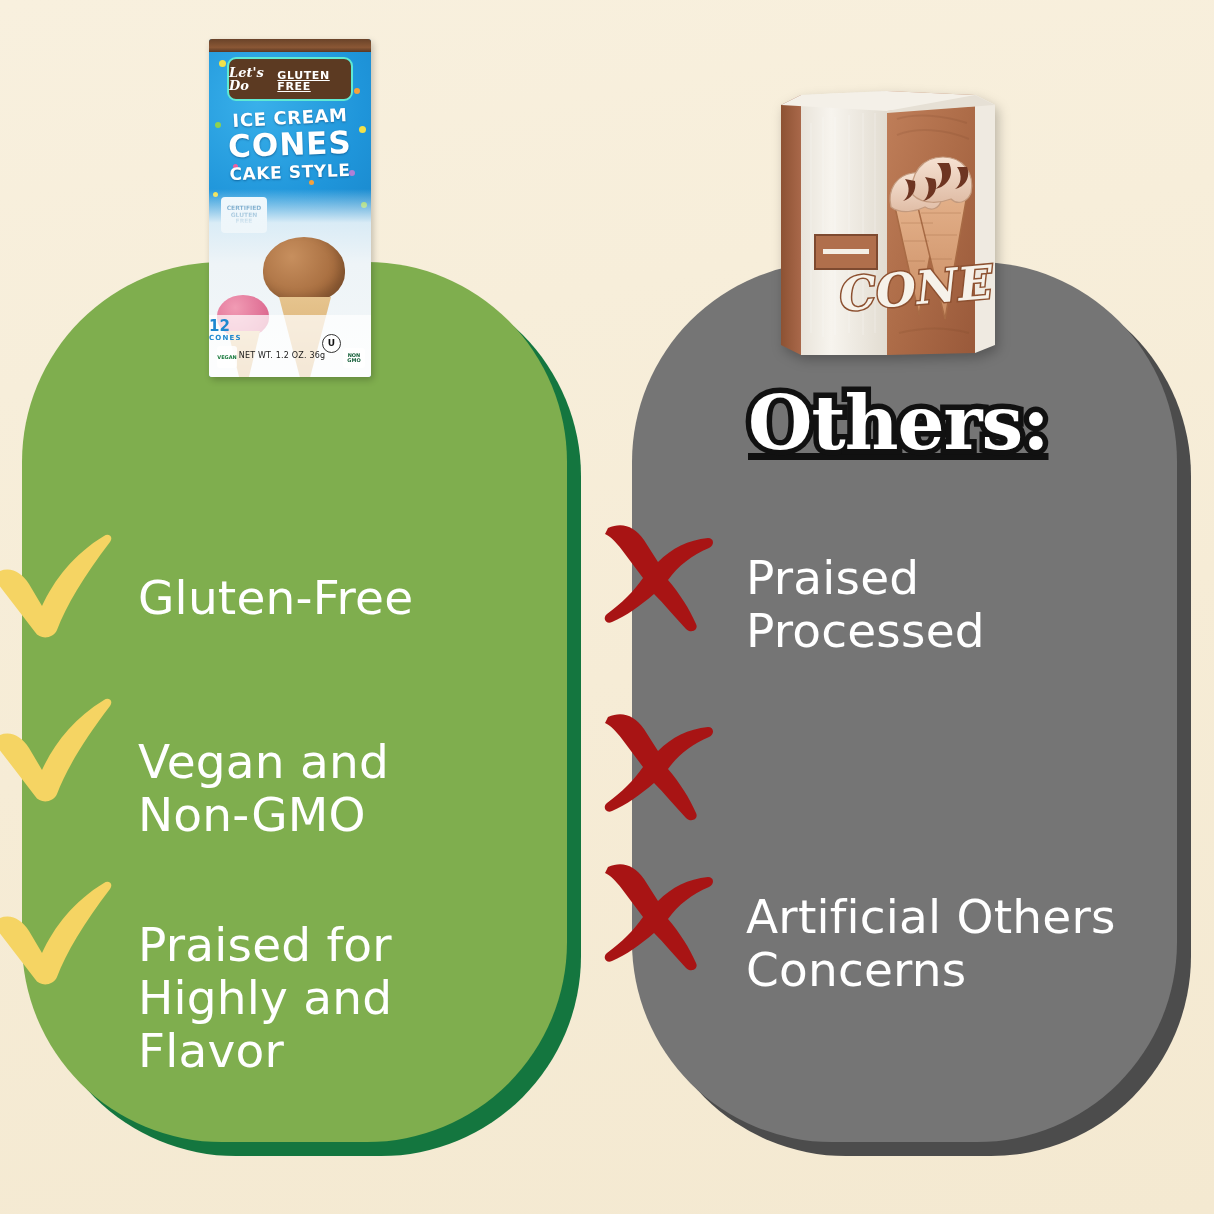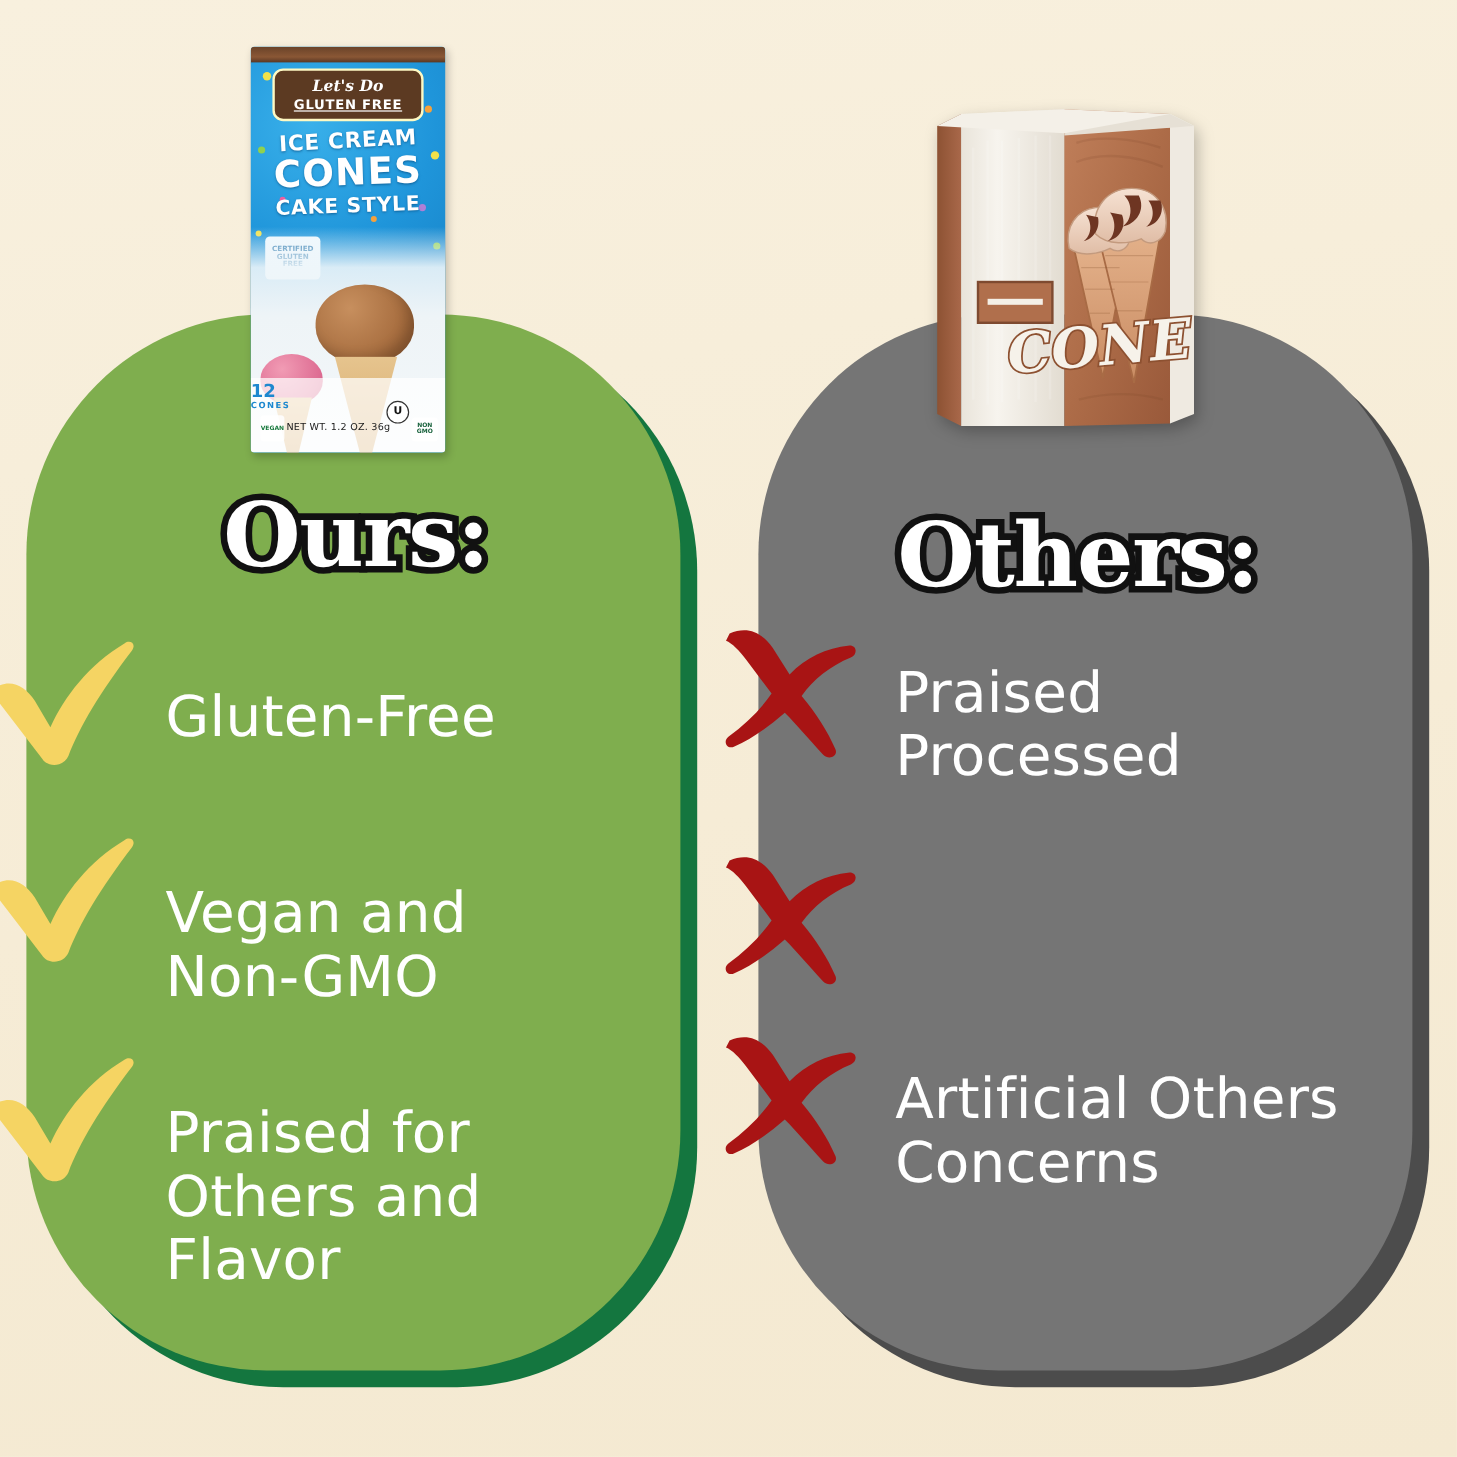--- a/index.html
+++ b/index.html
@@ -87,21 +87,21 @@
     font-family: "DejaVu Serif", "Liberation Serif", serif;
     font-weight: bold;
     font-size: 74px;
     color: #ffffff;
     letter-spacing: -1px;
     -webkit-text-stroke: 11px #111111;
     paint-order: stroke fill;
     white-space: nowrap;
   }
   #heading-ours  { left: 186px; top: 404px; }
-  #heading-others{ left: 748px; top: 420px; }
+  #heading-others{ left: 748px; top: 380px; text-decoration: underline; }
 
   
   .feature-list {
     position: absolute;
     z-index: 20;
   }
   #list-ours   { left: -12px; top: 530px; width: 590px; }
   #list-others { left: 596px; top: 520px; width: 610px; }
 
   .feature-row {
@@ -154,22 +154,22 @@
   #pkg-ours .bluefield {
     position: absolute; left: 0; right: 0; top: 13px; height: 205px;
     background: radial-gradient(circle at 30% 25%, #39b0ea 0%, #1f95da 55%, #1782c6 100%);
   }
   .confetti { position: absolute; border-radius: 50%; }
   #pkg-ours .brandbox {
     position: absolute; left: 18px; top: 18px; width: 126px; height: 44px;
     background: #5b3venue; 
     background: #5c3a22;
     border-radius: 9px;
-    border: 2px solid #fef9c3;
-    display: flex; flex-direction: column; align-items: center; justify-content: center;
+    border: 2px solid #5eead4;
+    display: flex; flex-direction: row; align-items: center; justify-content: center;
     box-sizing: border-box;
   }
   #pkg-ours .brandbox .l1 {
     color: #ffffff; font-size: 13px; font-style: italic;
     font-family: "DejaVu Serif","Liberation Serif",serif; font-weight: bold; line-height: 1;
   }
   #pkg-ours .brandbox .l2 {
     color: #ffffff; font-size: 11px; font-weight: bold; letter-spacing: .6px;
     margin-top: 3px; line-height: 1; text-decoration: underline;
   }
@@ -254,21 +254,20 @@
   <div class="panel" id="panel-ours">
     <div class="shadow"></div>
     <div class="body"></div>
   </div>
 
   <div class="panel" id="panel-others">
     <div class="shadow"></div>
     <div class="body"></div>
   </div>
 
-  <div class="panel-heading" id="heading-ours">Ours:</div>
 
   <div class="panel-heading" id="heading-others">Others:</div>
 
   <div class="feature-list" id="list-ours">
 
     <div class="feature-row row-1">
       <div class="mark">
         <svg viewBox="0 0 150 108" aria-hidden="true">
           <path d="M4 46 C18 34 32 40 41 54 L54 76 C66 50 86 24 116 6 C120 3 126 6 122 12 C96 46 78 76 69 100 C65 109 52 110 47 102 Z" fill="#f5d463"></path>
         </svg>
@@ -286,21 +285,21 @@
 Non-GMO</div>
     </div>
 
     <div class="feature-row row-3">
       <div class="mark">
         <svg viewBox="0 0 150 108" aria-hidden="true">
           <path d="M4 46 C18 34 32 40 41 54 L54 76 C66 50 86 24 116 6 C120 3 126 6 122 12 C96 46 78 76 69 100 C65 109 52 110 47 102 Z" fill="#f5d463"></path>
         </svg>
       </div>
       <div class="feature-text">Praised for
-Others and
+Highly and
 Flavor</div>
     </div>
 
   </div>
 
   <div class="feature-list" id="list-others">
 
     <div class="feature-row row-1">
       <div class="mark">
         <svg viewBox="0 0 150 108" aria-hidden="true">

